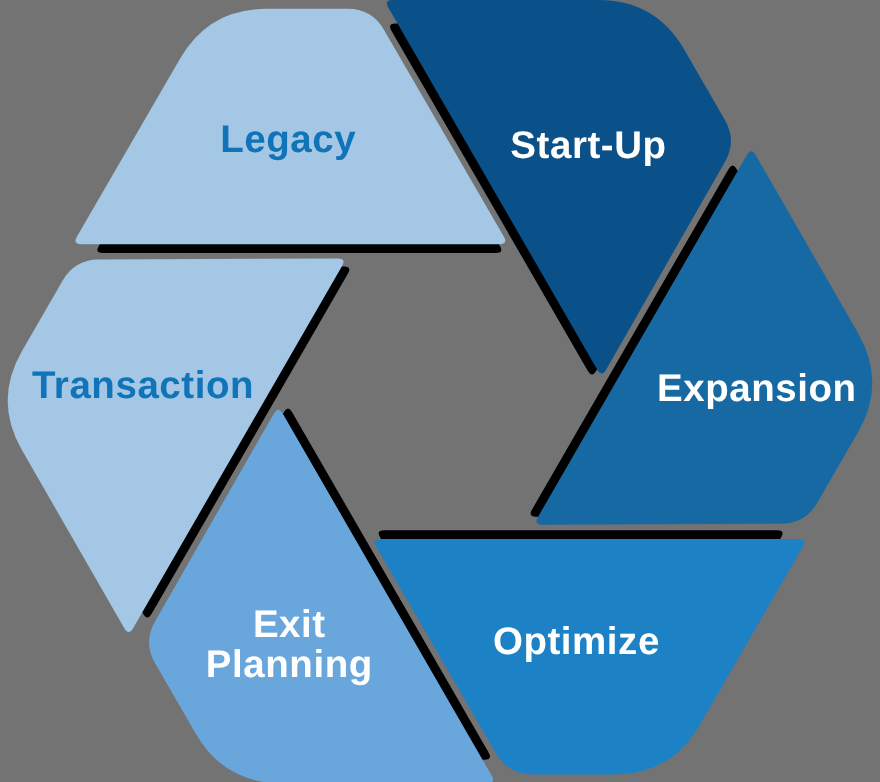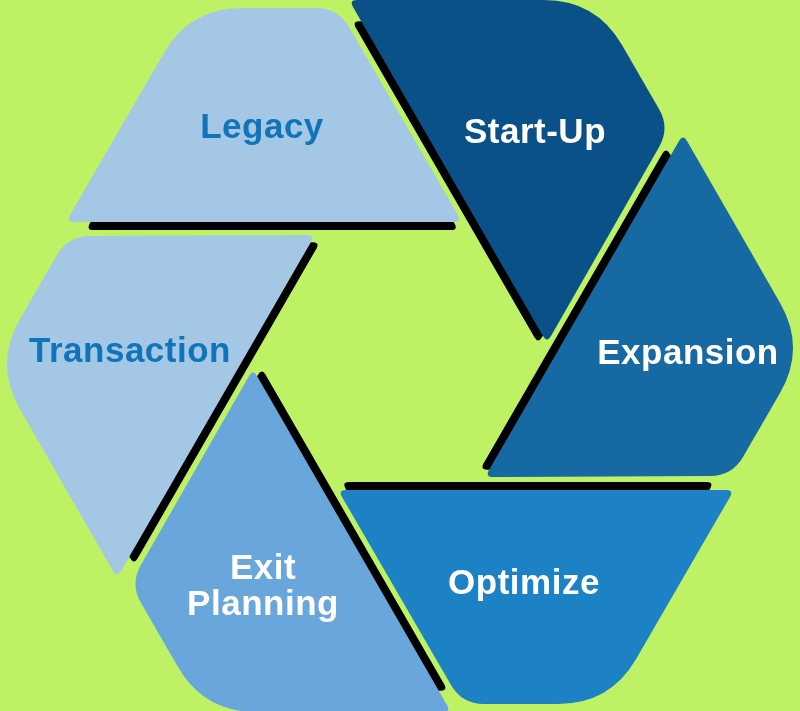--- a/index.html
+++ b/index.html
@@ -4,21 +4,21 @@
 <style>
   html, body {
     margin: 0;
     padding: 0;
     background: #ffffff;
   }
   .canvas {
     position: relative;
     width: 800px;
     height: 711px;
-    background: #bef264;
+    background: #737373;
     overflow: hidden;
     font-family: "Liberation Sans", sans-serif;
   }
   svg { display: block; }
   text {
     font-family: "Liberation Sans", "DejaVu Sans", sans-serif;
     font-weight: 700;
     letter-spacing: 0.5px;
   }
 </style>

